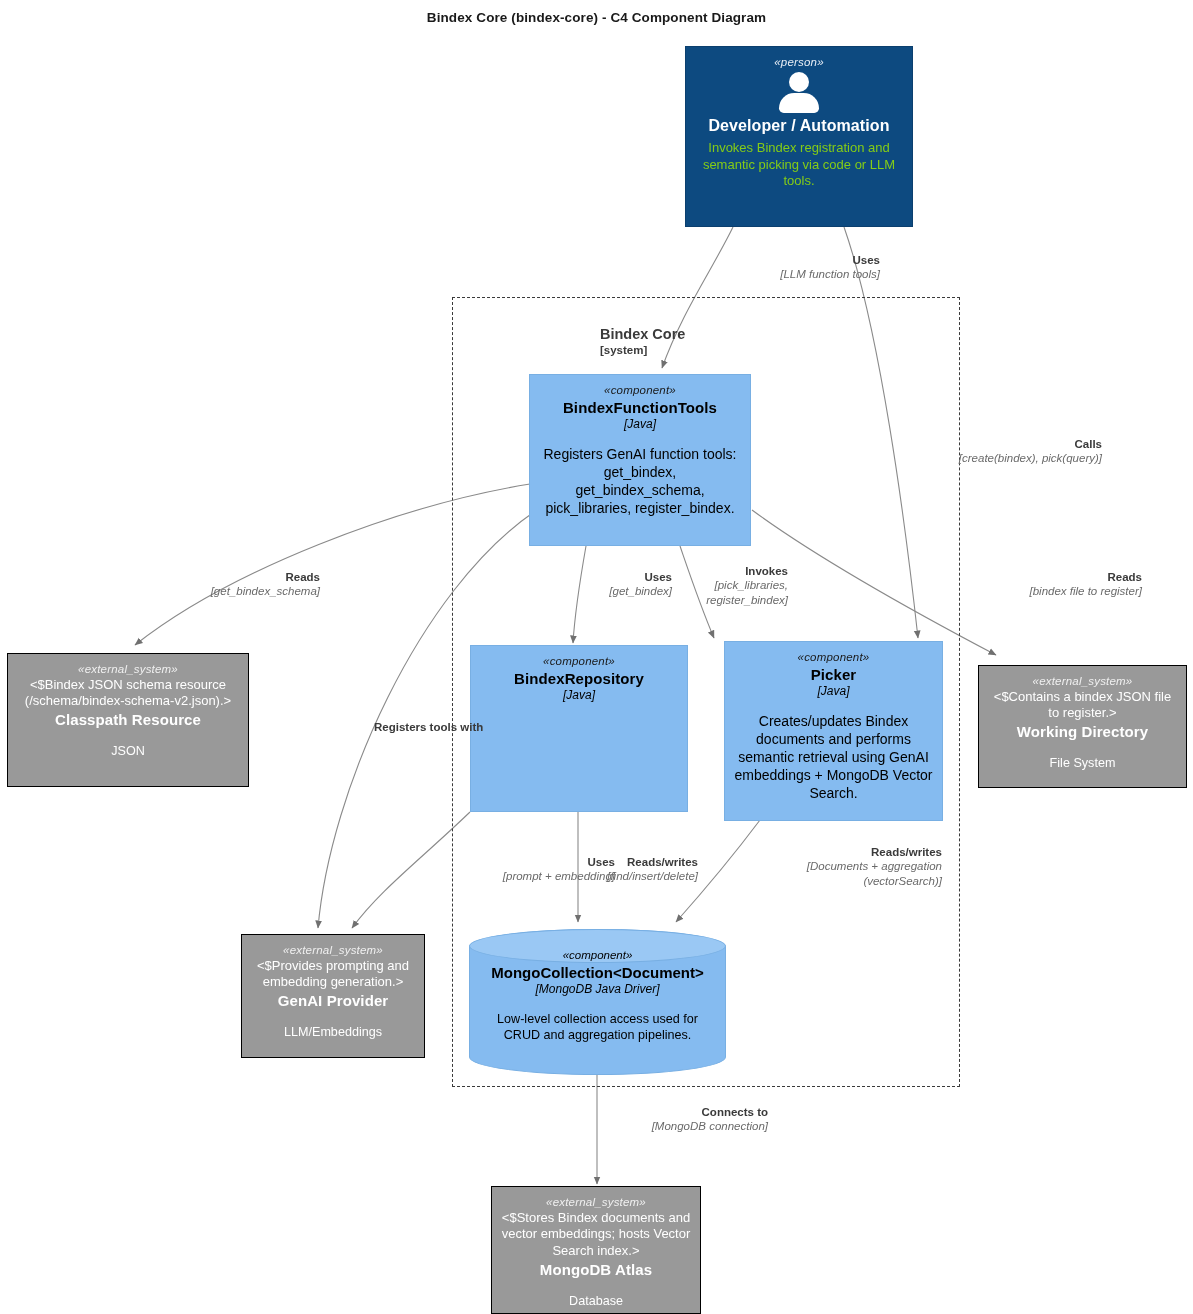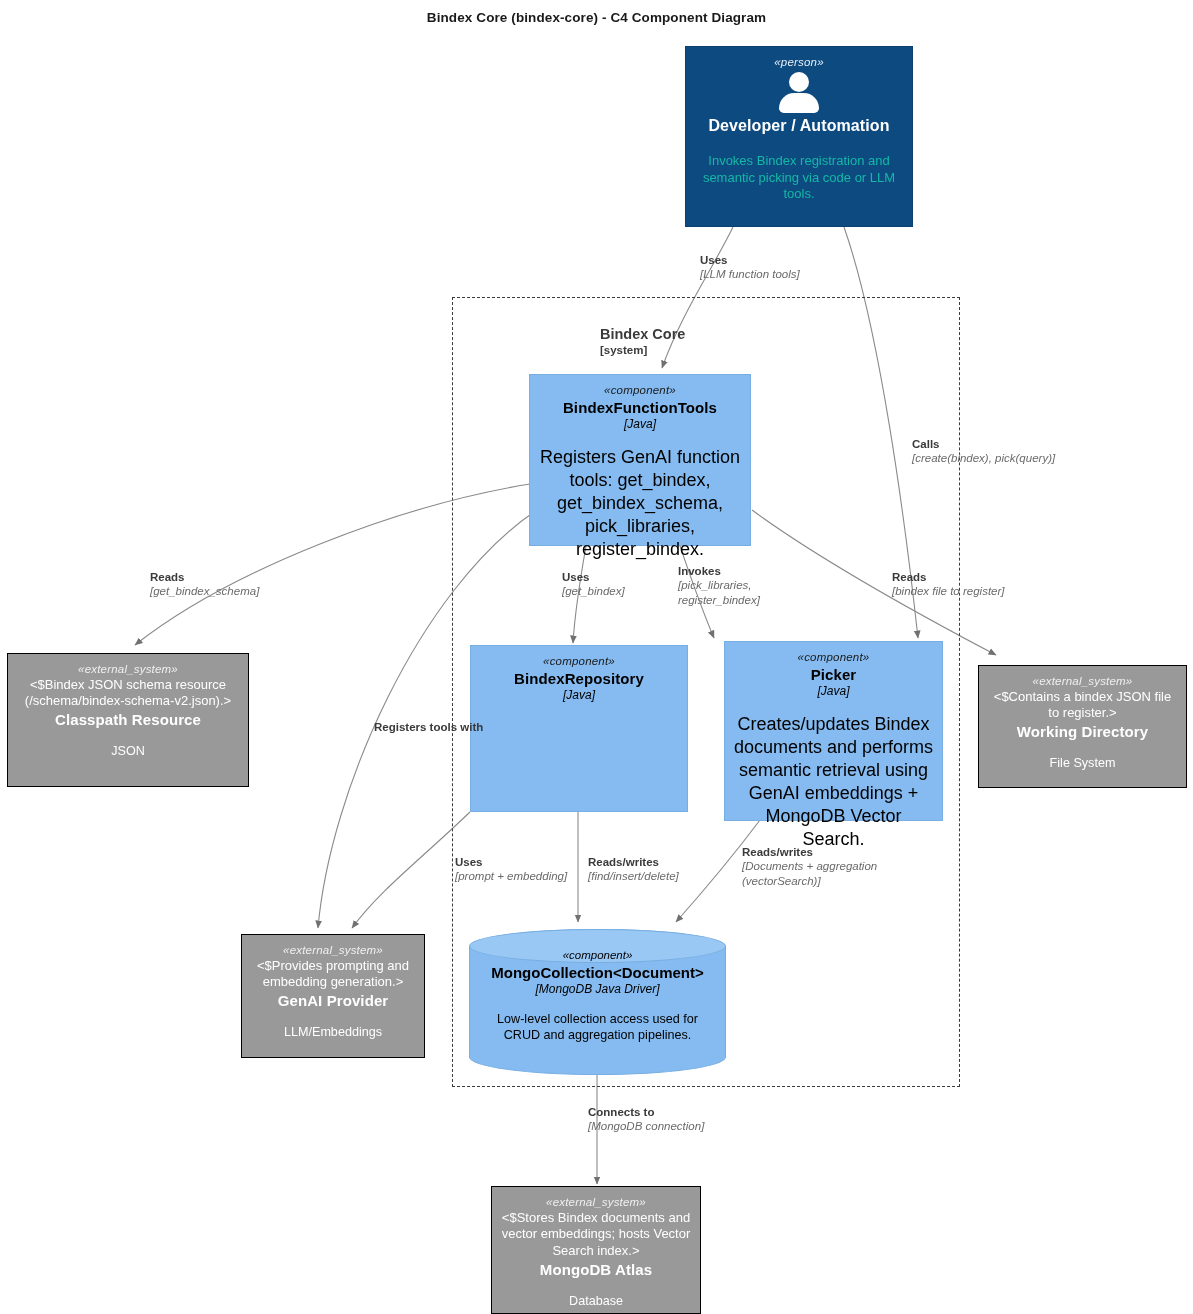--- a/index.html
+++ b/index.html
@@ -14,28 +14,28 @@
   
   .node{
     position:absolute;box-sizing:border-box;
     display:flex;flex-direction:column;align-items:center;justify-content:flex-start;
     text-align:center;padding:8px 8px 8px 8px;
     line-height:1.28;
   }
   .node .stereo{font-size:11.5px;font-style:italic;letter-spacing:0.2px;}
   .node .name{font-size:15px;font-weight:bold;letter-spacing:0.1px;}
   .node .tech{font-size:12px;font-style:italic;}
-  .node .desc{font-size:18px;}
+  .node .desc{font-size:14px;}
   .node .tag{font-size:12.6px;}
 
   
   .person{background:#0d4a80;color:#ffffff;border:1px solid #0b3f6e;}
   .person .stereo{color:#e8eef5;}
   .person .name{font-size:16px;margin-top:4px;}
-  .person .desc{margin-top:17px;color:#14b8a6;font-size:13px;}
+  .person .desc{margin-top:4px;color:#84cc16;font-size:13px;}
   .person-figure{width:42px;height:40px;position:relative;margin-top:2px;}
   .person-figure .head{position:absolute;left:11px;top:0;width:20px;height:20px;border-radius:50%;background:#fff;}
   .person-figure .body{position:absolute;left:1px;top:21px;width:40px;height:20px;background:#fff;border-radius:16px 16px 5px 5px;}
 
   
   .component{background:#85bbf0;color:#000;border:1px solid #78afe3;}
   .component .stereo{color:#1a1a1a;}
   .component .desc{margin-top:14px;}
 
   
@@ -67,21 +67,21 @@
     position:absolute;box-sizing:border-box;border:1.6px dashed #3a3a3a;background:transparent;
   }
   .boundary-label{
     position:absolute;font-size:14.5px;font-weight:bold;color:#3b3b3b;
     line-height:1.25;
   }
   .boundary-label .sys{font-size:11.5px;font-weight:bold;display:block;}
 
   
   .edge-label{
-    position:absolute;text-align:left;line-height:1.25;color:#4a4a4a;
+    position:absolute;text-align:right;line-height:1.25;color:#4a4a4a;
     font-size:11.5px;white-space:nowrap;
   }
   .edge-label .lead{font-weight:bold;color:#3a3a3a;display:block;font-size:11.5px;}
   .edge-label .tech{font-style:italic;color:#6a6a6a;display:block;font-size:11.5px;}
 
   svg.wires{position:absolute;left:0;top:0;width:1193px;height:1314px;pointer-events:none;}
 </style>
 </head>
 <body>
 

